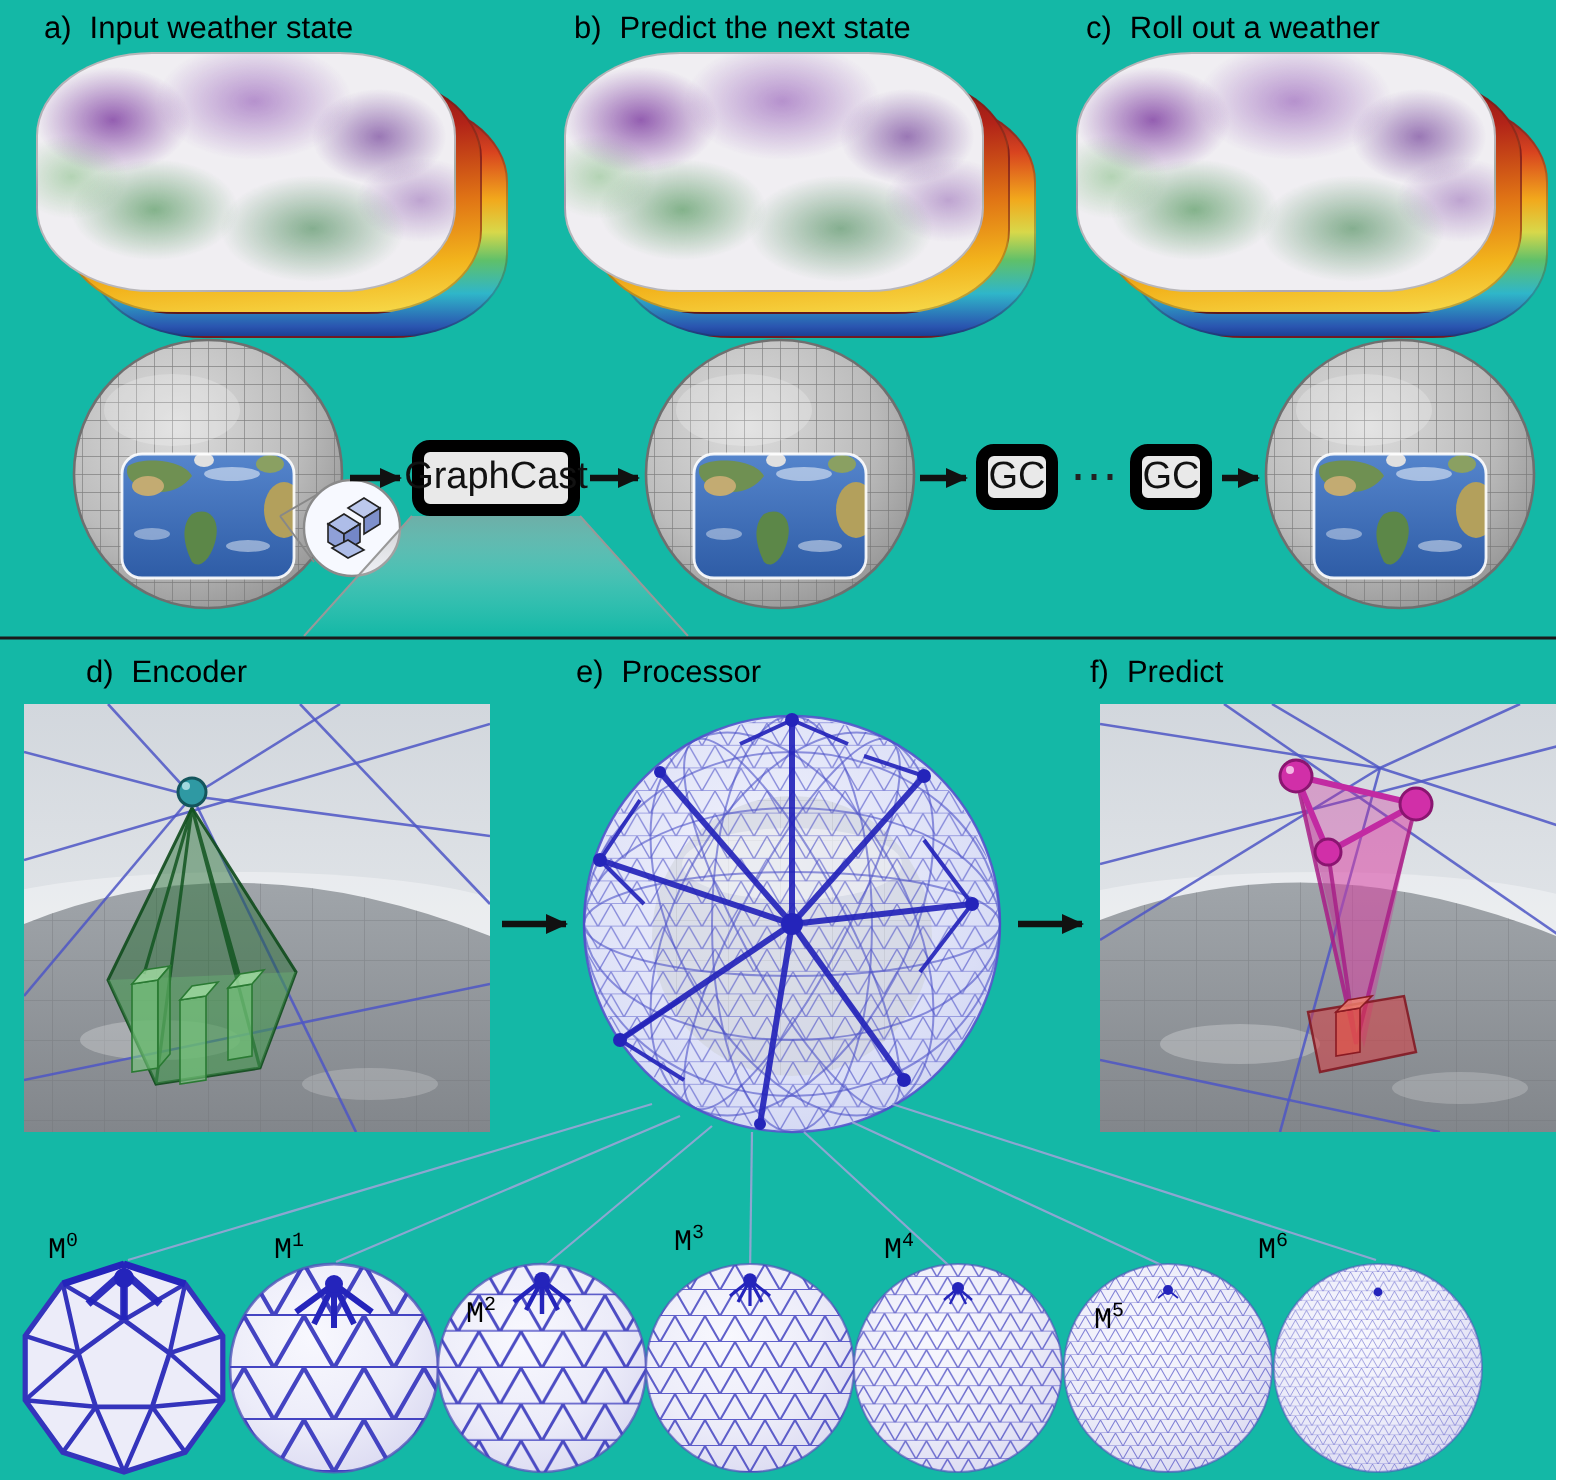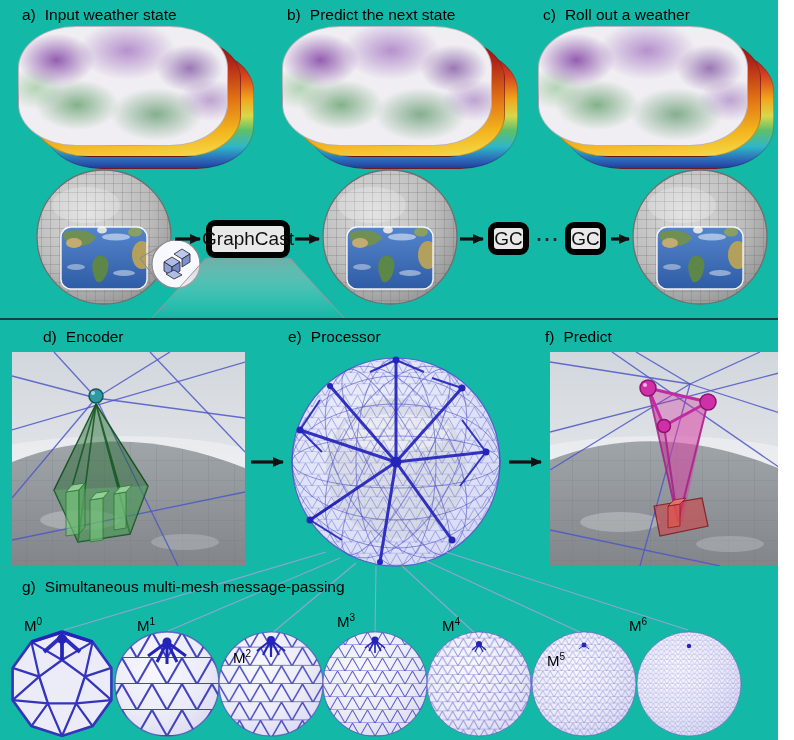--- a/index.html
+++ b/index.html
@@ -20,21 +20,21 @@
       radial-gradient(60px 36px at 28% 66%, rgba(58,138,70,.6), rgba(58,138,70,0) 70%),
       radial-gradient(66px 38px at 66% 74%, rgba(44,122,62,.55), rgba(44,122,62,0) 70%),
       radial-gradient(40px 30px at 8% 52%, rgba(120,185,120,.5), rgba(120,185,120,0) 70%),
       radial-gradient(46px 30px at 92% 62%, rgba(140,90,175,.5), rgba(140,90,175,0) 70%),
       #f0eef2;}
   .gcbox{position:absolute;display:flex;align-items:center;justify-content:center;
          background:#e9e9e9;border:6px solid #000000;border-radius:9px;
          font-size:19px;color:#111;z-index:5;box-sizing:border-box;}
   .dots{position:absolute;display:flex;align-items:center;justify-content:center;
         font-size:24px;color:#222;z-index:5;}
-  .mlabel{position:absolute;font-size:15px;color:#000;z-index:6;}
+  .mlabel{position:absolute;font-size:15px;color:#000;z-index:6;font-family:Liberation Mono, monospace;}
   .mlabel sup{font-size:10px;}
 </style>
 </head>
 <body>
 
 <div class="fig">
 
 <svg class="gfx" width="794" height="740" viewBox="0 0 794 740">
 <defs>
   <marker id="ah" markerUnits="userSpaceOnUse" markerWidth="12" markerHeight="12" refX="10" refY="5" orient="auto">
@@ -384,23 +384,20 @@
 </div>
 <div class="lbl" style="left:43px;top:328px">
   <span>d)</span><span class="t">Encoder</span>
 </div>
 <div class="lbl" style="left:288px;top:328px">
   <span>e)</span><span class="t">Processor</span>
 </div>
 <div class="lbl" style="left:545px;top:328px">
   <span>f)</span><span class="t">Predict</span>
 </div>
-<div class="lbl" style="left:22px;top:578px">
-  <span>g)</span><span class="t">Simultaneous multi-mesh message-passing</span>
-</div>
 
 <div class="gcbox" style="left:206px;top:220px;width:84px;height:38px">
   <span>GraphCast</span>
 </div>
 <div class="gcbox" style="left:488px;top:222px;width:41px;height:33px">
   <span>GC</span>
 </div>
 <div class="gcbox" style="left:565px;top:222px;width:41px;height:33px">
   <span>GC</span>
 </div>

